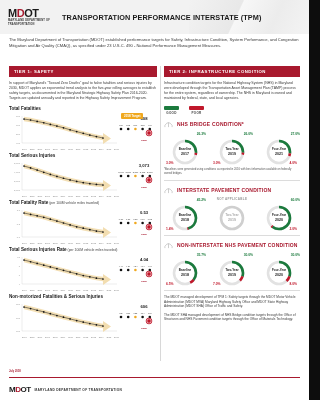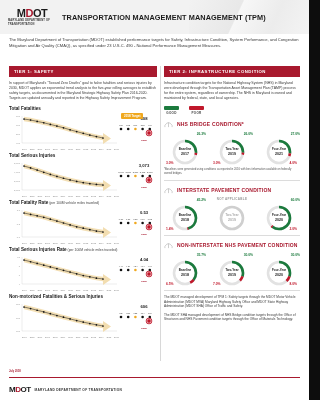--- a/index.html
+++ b/index.html
@@ -3,21 +3,21 @@
 <meta charset="utf-8">
 <style>
   html,body{margin:0;padding:0;background:#0d0d0d;}
   body{font-family:"Liberation Sans",sans-serif;}
   .page{position:relative;width:309px;height:400px;background:#ffffff;overflow:hidden;}
   .bg-swoosh{position:absolute;top:0;left:0;width:309px;height:34px;background:#f2f2f2;}
   .bg-swoosh:after{content:"";position:absolute;right:0;top:0;width:120px;height:34px;
     background:linear-gradient(115deg,#f2f2f2 0%,#e8e8e8 40%,#f7f7f7 41%,#ececec 70%,#f4f4f4 100%);}
   .header{position:absolute;top:0;left:0;width:309px;height:34px;display:flex;align-items:center;padding:0 8px;box-sizing:border-box;}
   .mdot-logo{display:flex;flex-direction:column;justify-content:center;width:48px;flex:none;}
-  .mdot-word{font-weight:bold;font-size:11px;letter-spacing:-.5px;line-height:11px;color:#1a1a1a;text-align:center;}
+  .mdot-word{font-weight:bold;font-size:11px;letter-spacing:-.5px;line-height:11px;color:#1a1a1a;}
   .mdot-word .r{color:#a8192e;}
   .mdot-sub{font-size:2.6px;line-height:3.4px;color:#333;letter-spacing:.2px;text-transform:uppercase;font-weight:bold;}
   .header-titles{margin-left:6px;}
   .header-titles div{font-weight:bold;font-size:7.3px;line-height:9px;color:#1a1a1a;letter-spacing:.1px;}
   .intro{position:absolute;top:37px;left:9px;width:291px;font-size:4.1px;line-height:6px;color:#3a3a3a;}
   .col-left{position:absolute;left:9px;top:66px;width:148px;}
   .col-right{position:absolute;left:164px;top:66px;width:136px;}
   .vdiv{position:absolute;left:160px;top:66px;width:1px;height:295px;background:#d8d8d8;}
   .tier-bar{background:#a8192e;color:#fff;font-weight:bold;font-size:4.3px;letter-spacing:.5px;
     padding:3px 5px;text-transform:uppercase;}
@@ -66,21 +66,21 @@
 <div class="page">
 
   <div class="bg-swoosh"></div>
 
   <div class="header">
     <div class="mdot-logo">
       <div class="mdot-word">M<span class="r">D</span>OT</div>
       <div class="mdot-sub">MARYLAND DEPARTMENT OF TRANSPORTATION</div>
     </div>
     <div class="header-titles">
-      <div>TRANSPORTATION MANAGEMENT MANAGEMENT (TPM)</div>
+      <div>TRANSPORTATION PERFORMANCE INTERSTATE (TPM)</div>
     </div>
   </div>
 
   <div class="intro">The Maryland Department of Transportation (MDOT) established performance targets for Safety, Infrastructure Condition, System Performance, and Congestion Mitigation and Air Quality (CMAQ), as specified under 23 U.S.C. 490 - National Performance Management Measures.</div>
 
   <div class="vdiv"></div>
 
   <div class="col-left">
     <div class="tier-bar">TIER 1: SAFETY</div>
     <div class="tier-text">In support of Maryland's "Toward Zero Deaths" goal to halve fatalities and serious injuries by 2030, MDOT applies an exponential trend analysis to the five-year rolling averages to establish safety targets, as documented in the Maryland Strategic Highway Safety Plan 2016-2020. Targets are updated annually and reported in the Highway Safety Improvement Program.</div>

